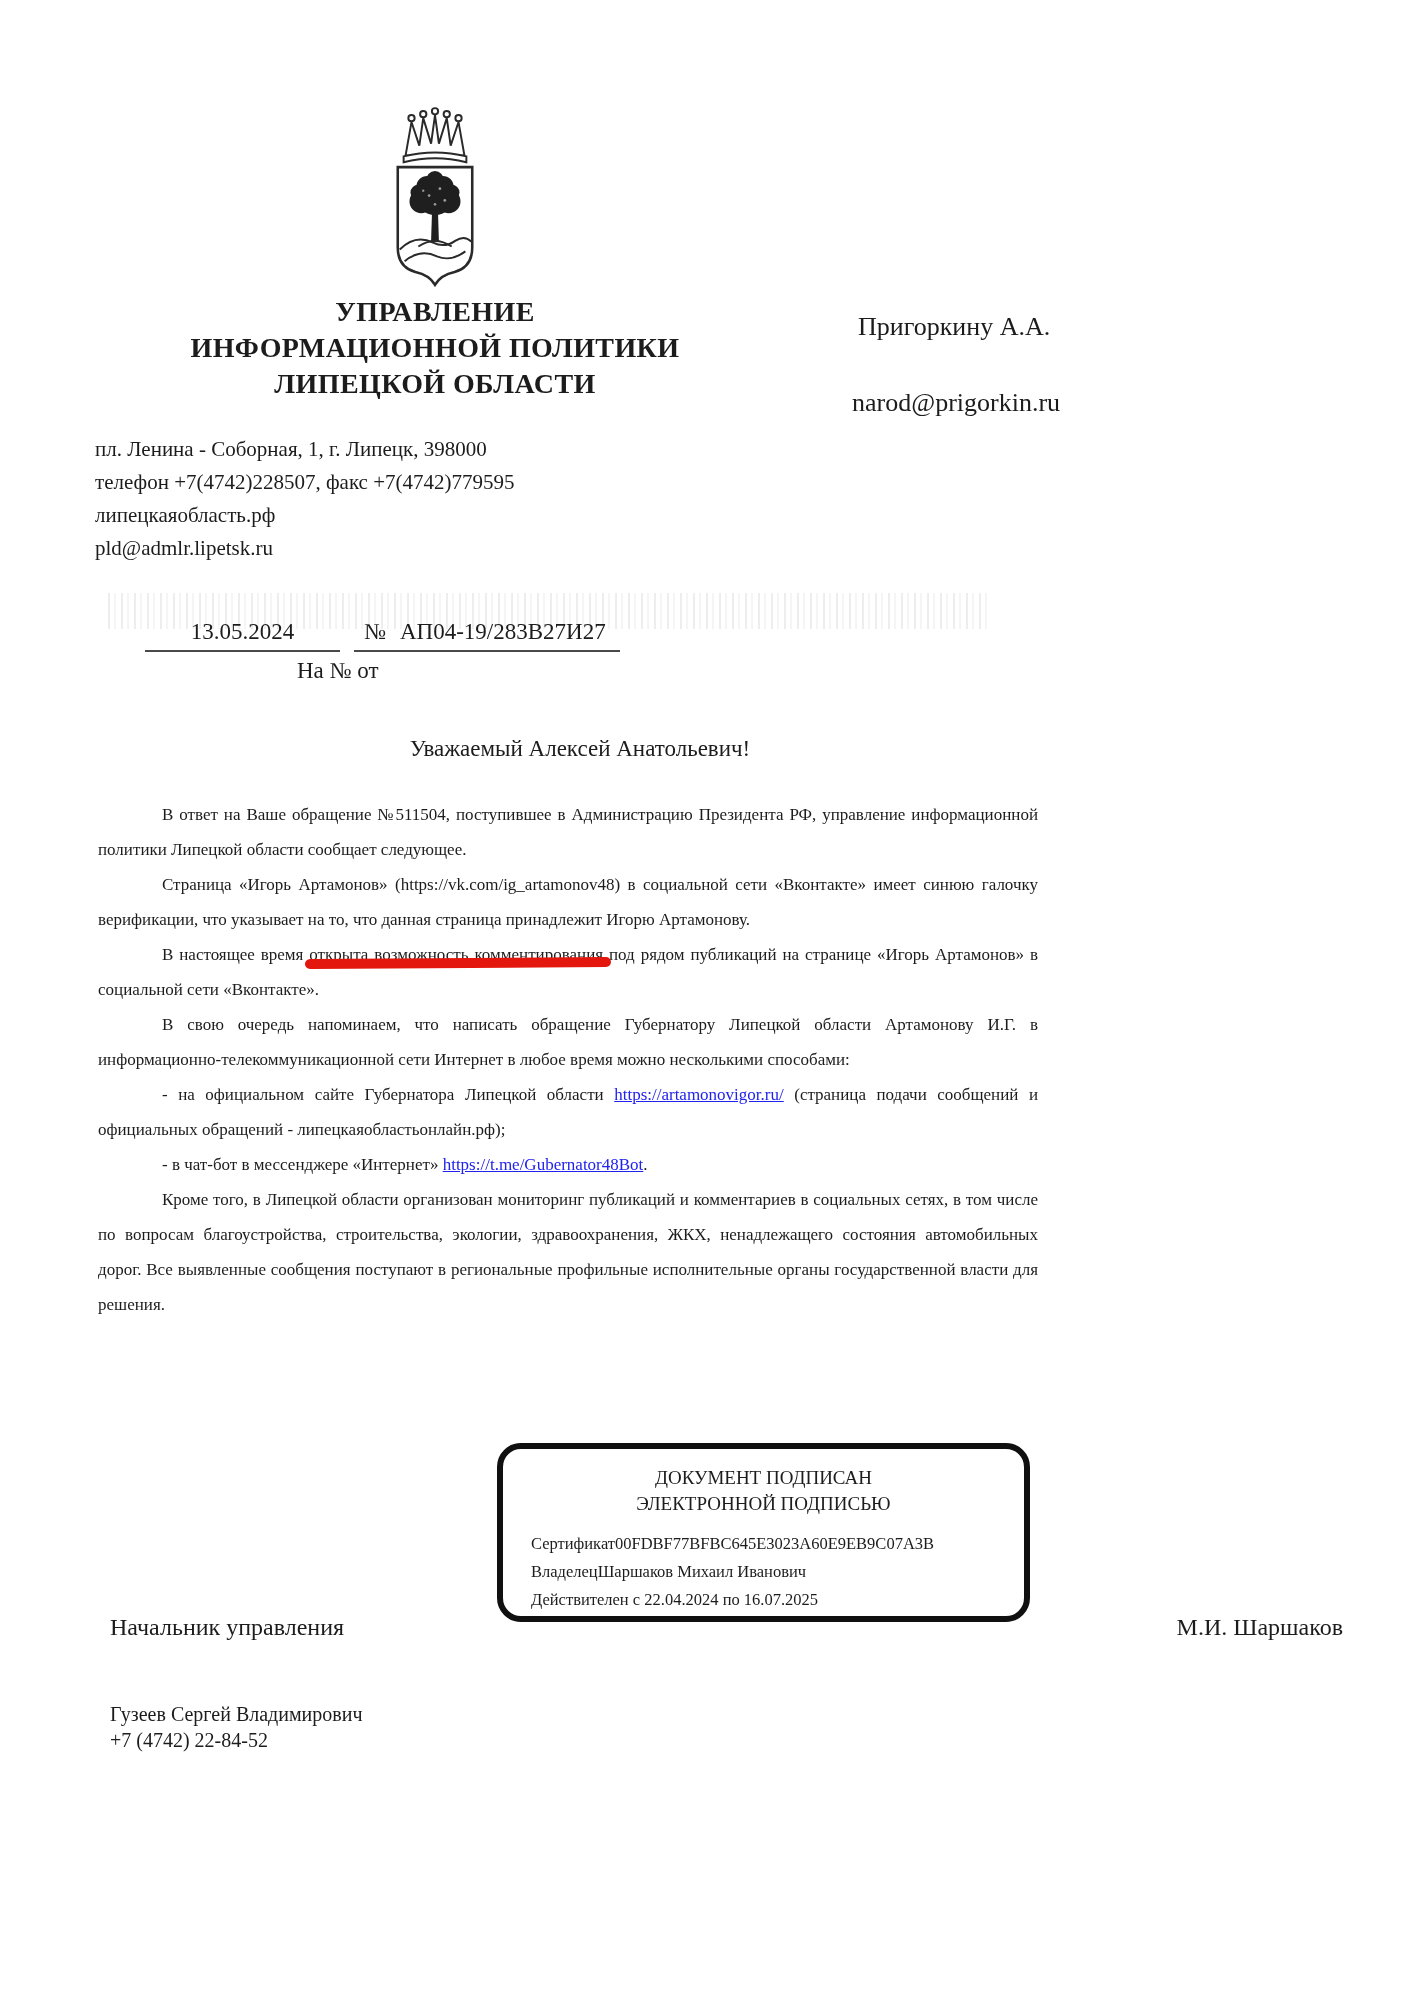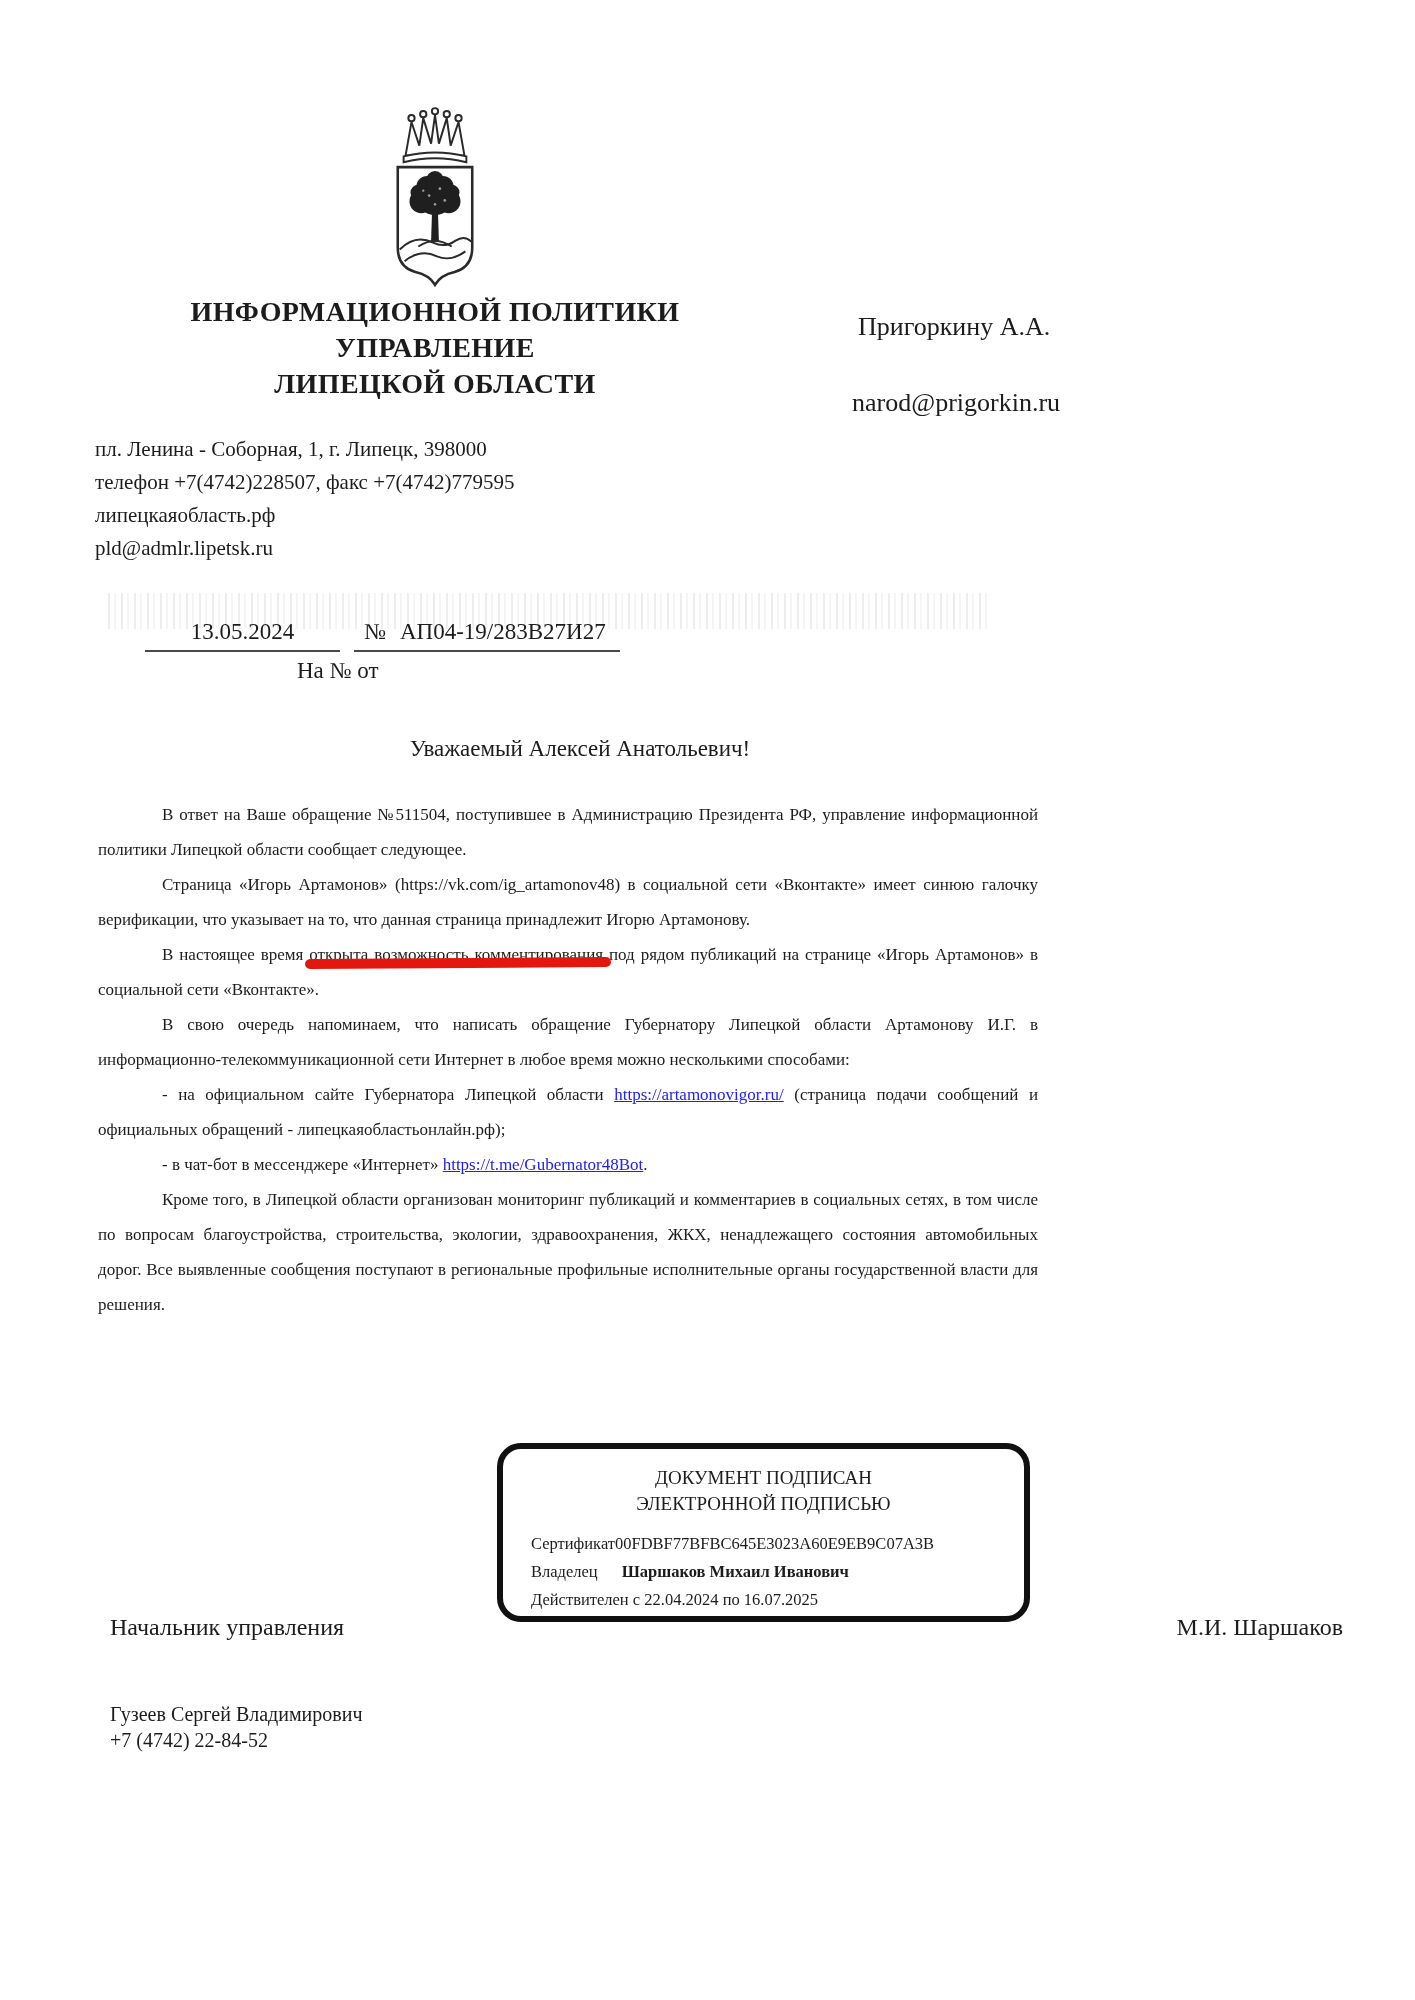--- a/index.html
+++ b/index.html
@@ -49,21 +49,21 @@
     content:""; position:absolute; left:-4px; right:-8px; bottom:-4px; height:10px;
     background:#e3170d; border-radius:6px; transform:rotate(-.4deg);
   }
   
   .stamp {
     position:absolute; left:497px; top:1443px; width:533px; height:179px;
     border:6px solid #101010; border-radius:24px; box-sizing:border-box; background:#fff;
   }
   .stamp-title { text-align:center; font-size:19px; line-height:26px; margin-top:16px; }
   .stamp-details { margin:13px 0 0 28px; font-size:16.5px; line-height:28px; }
-  .stamp-details .bold { font-weight:bold;margin-left:24px; }
+  .stamp-details .bold { font-weight:normal; }
   .stamp-details .lbl { margin-right:0; }
   
   .signer-position { position:absolute; left:110px;  top:1614px; font-size:24px; }
   .signer-name     { position:absolute; right:72px;  top:1614px; font-size:24px;text-align:right; }
   .executor        { position:absolute; left:110px;  top:1701px; font-size:20px; line-height:26px; }
 </style>
 </head>
 <body>
 
 <div class="page">
@@ -100,22 +100,22 @@
       </g>
       <g fill="none" stroke="#2a2a2a" stroke-width="2">
         <path d="M14,150 Q30,134 48,143 Q60,149 71,141 Q80,135 87,142"></path>
         <path d="M19,162 Q35,149 52,157 Q66,163 81,152"></path>
         <path d="M33,147 Q50,136 67,147"></path>
       </g>
     </svg>
   </div>
 
   <div class="org-name">
+    <div>УПРАВЛЕНИЕ</div>
     <div>ИНФОРМАЦИОННОЙ ПОЛИТИКИ</div>
-    <div>УПРАВЛЕНИЕ</div>
     <div>ЛИПЕЦКОЙ ОБЛАСТИ</div>
   </div>
 
   <div class="org-address">
     <div>пл. Ленина - Соборная, 1, г. Липецк, 398000</div>
     <div>телефон +7(4742)228507, факс +7(4742)779595</div>
     <div>липецкаяобласть.рф</div>
     <div>pld@admlr.lipetsk.ru</div>
   </div>
 

